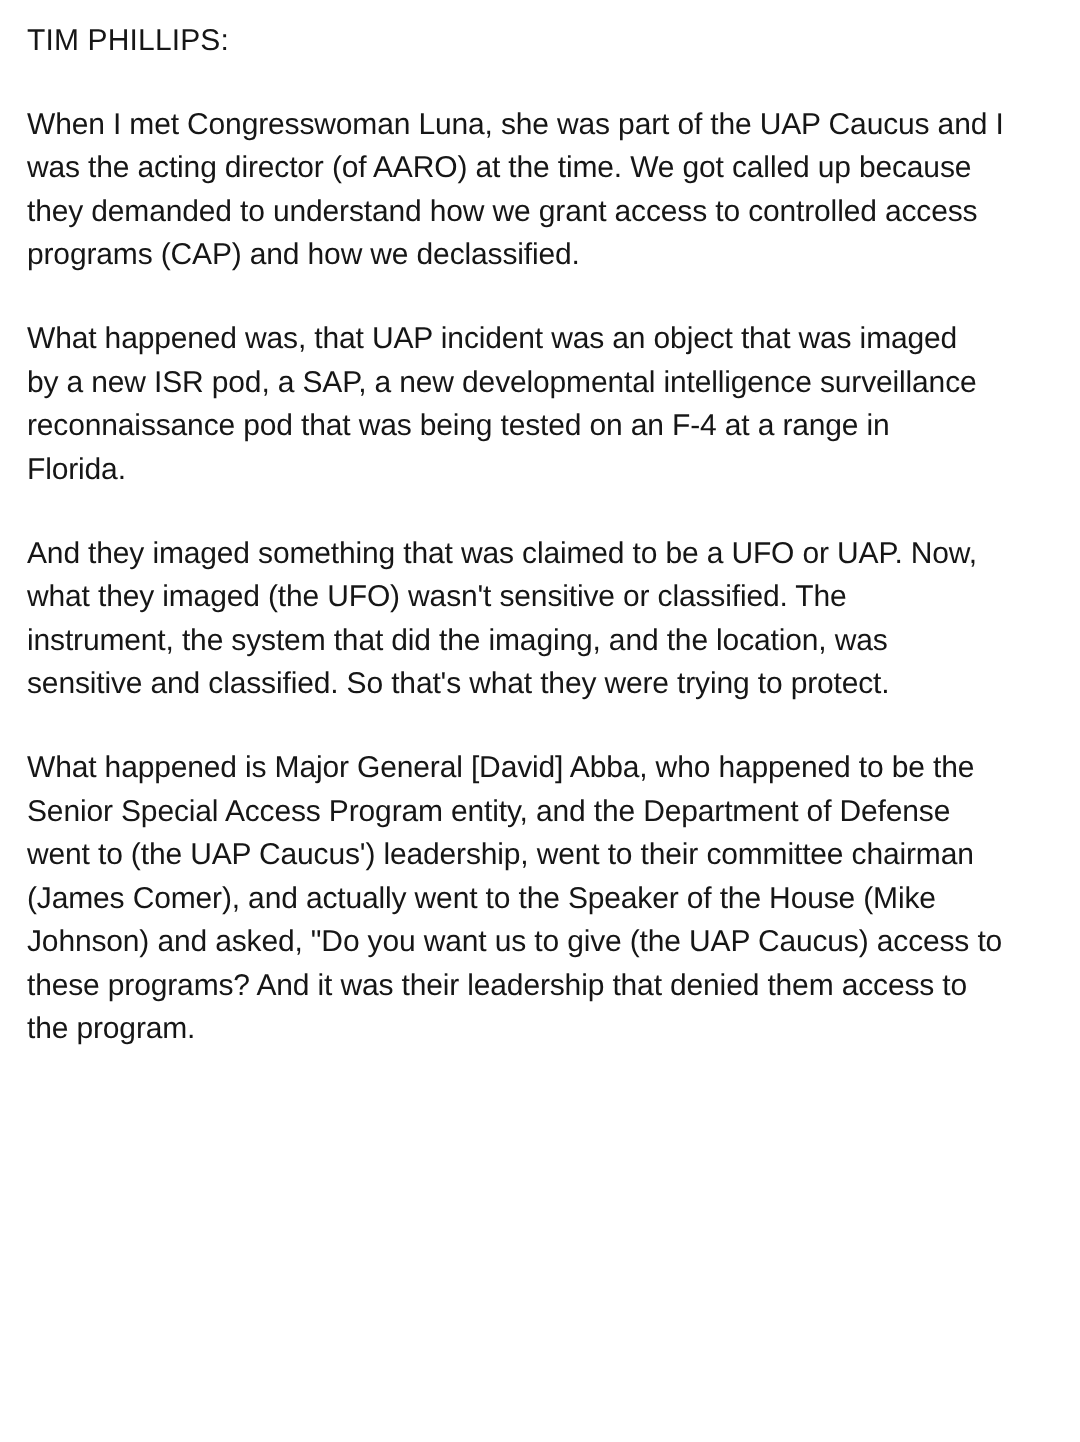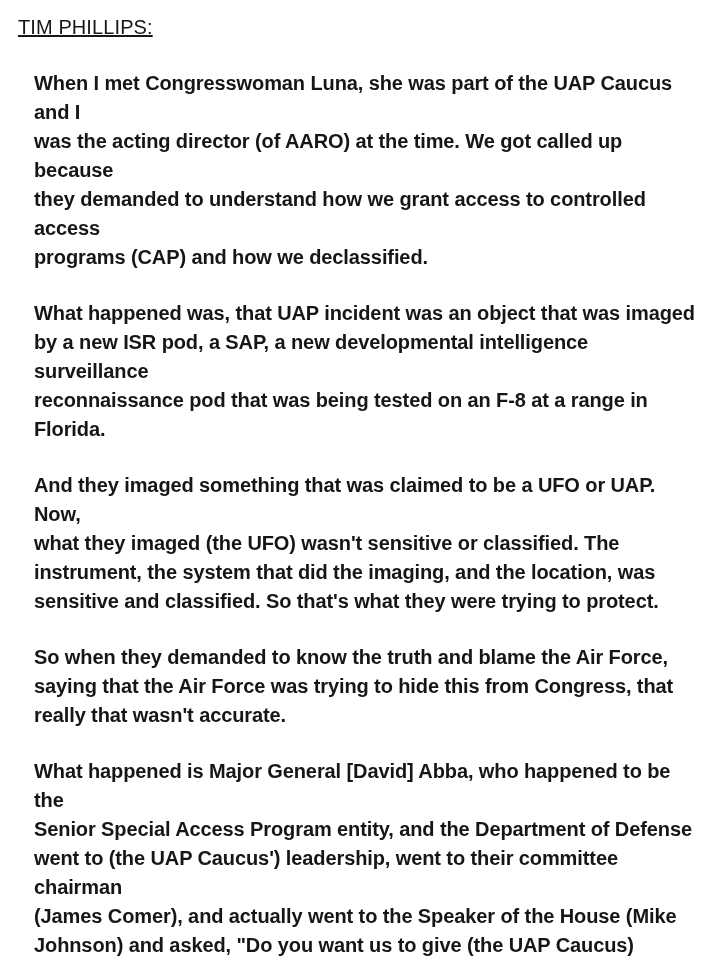--- a/index.html
+++ b/index.html
@@ -15,27 +15,26 @@
     background: #ffffff;
     font-family: "Liberation Sans", "DejaVu Sans", sans-serif;
     color: #161616;
   }
   .speaker {
     font-size: 20px;
     line-height: 29px;
     font-weight: 400;
     margin: 0 0 27px 0;
     letter-spacing: 0.1px;
-    text-decoration: underline;
   }
   .para {
     font-size: 20px;
     line-height: 29px;
-    font-weight: 700;
-    margin: 0 0 27px 16px;
+    font-weight: 400;
+    margin: 0 0 27px 0;
     white-space: pre-line;
     letter-spacing: -0.1px;
   }
   .para:last-child {
     margin-bottom: 0;
   }
 </style>
 </head>
 <body>
 
@@ -43,31 +42,28 @@
   <div class="speaker">TIM PHILLIPS:</div>
 
   <p class="para">When I met Congresswoman Luna, she was part of the UAP Caucus and I
 was the acting director (of AARO) at the time. We got called up because
 they demanded to understand how we grant access to controlled access
 programs (CAP) and how we declassified.</p>
 
 
   <p class="para">What happened was, that UAP incident was an object that was imaged
 by a new ISR pod, a SAP, a new developmental intelligence surveillance
-reconnaissance pod that was being tested on an F-8 at a range in
+reconnaissance pod that was being tested on an F-4 at a range in
 Florida.</p>
 
   <p class="para">And they imaged something that was claimed to be a UFO or UAP. Now,
 what they imaged (the UFO) wasn't sensitive or classified. The
 instrument, the system that did the imaging, and the location, was
 sensitive and classified. So that's what they were trying to protect.</p>
 
-  <p class="para">So when they demanded to know the truth and blame the Air Force,
-saying that the Air Force was trying to hide this from Congress, that
-really that wasn't accurate.</p>
 
   <p class="para">What happened is Major General [David] Abba, who happened to be the
 Senior Special Access Program entity, and the Department of Defense
 went to (the UAP Caucus') leadership, went to their committee chairman
 (James Comer), and actually went to the Speaker of the House (Mike
 Johnson) and asked, "Do you want us to give (the UAP Caucus) access to
 these programs? And it was their leadership that denied them access to
 the program.</p>
 </div>
 

